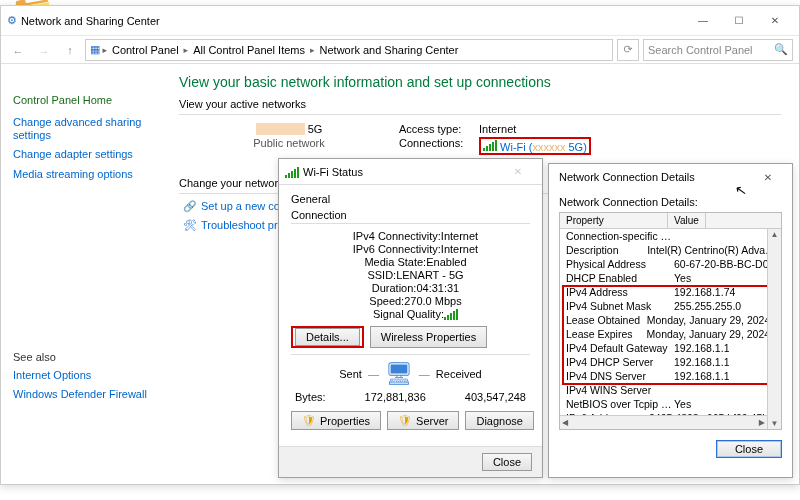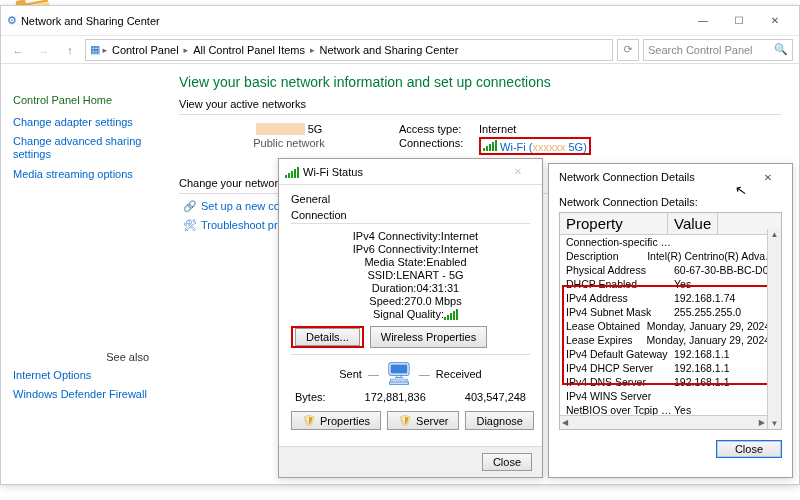--- a/index.html
+++ b/index.html
@@ -53,21 +53,21 @@
   .searchbox {
     width: 150px; border: 1px solid #ccc; height: 22px; display: flex; align-items: center;
     padding: 0 4px; color: #888; gap:8px;
   }
   #mainwin .content { display: flex; height: calc(100% - 58px); }
   .sidebar {
     width: 160px; padding: 10px 12px; font-size: 11px;
   }
   .sidebar .heading { color: #1a6b1a; margin: 20px 0 10px 0; font-size:11px;}
   .sidebar a { color: #0066cc; text-decoration: none; display: block; margin: 6px 0; line-height:1.2;}
-  .sidebar .seealso { margin-top: 170px; color:#333;text-align:right; }
+  .sidebar .seealso { margin-top: 170px; color:#333; }
   .mainpane { flex: 1; padding: 10px 18px; }
   .mainpane h1 { color: #007a3d; font-weight: normal; font-size: 14px; margin: 0 0 8px 0;}
   .sectionlabel { font-size: 11px; color:#000; margin: 2px 0 4px 0; }
   .hr { border-top: 1px solid #ddd; margin: 2px 0 6px 0; }
   .netrow { display:flex; margin-top:4px;}
   .netleft { width:220px; text-align:center;}
   .netleft .netname { font-weight:normal; padding:2px;}
   .netleft .nettype { color:#555; font-size:11px;}
   .netright { font-size:11px;}
   .netright .row { display:flex; margin:2px 0;}
@@ -108,21 +108,21 @@
   
   #conndetails {
     top: 163px; left: 548px; width: 245px; height: 315px;
   }
   #conndetails .titlebar { background:#fff;}
   #conndetails .body { padding:6px 10px;}
   .detailtable {
     border:1px solid #bbb; height:218px; overflow:hidden; position:relative; font-size:10.5px;
   }
   .detailtable .dthead {
-    display:flex; background:#f4f4f4; border-bottom:1px solid #ccc; font-size:15px;
+    display:flex; background:#f4f4f4; border-bottom:1px solid #ccc; font-size:10px;
   }
   .detailtable .dthead div { padding:2px 6px; border-right:1px solid #ccc;}
   .detailtable .dthead .c1 { width:108px;}
   .detailtable .dtbody { padding:0;}
   .detailtable .dtrow { display:flex; padding:0 0 0 6px; line-height:14px; white-space:nowrap;}
   .detailtable .dtrow .c1 { width:108px; overflow:hidden; text-overflow:ellipsis;}
   .detailtable .dtrow .c2 { overflow:hidden; text-overflow:ellipsis;}
   .redoverlay {
     position:absolute; border:2px solid #d30000; left:2px; width:232px;
   }
@@ -168,22 +168,22 @@
     </div>
     <div class="navarrow" style="border:1px solid #ccc;">⟳</div>
     <div class="searchbox">
       <span>Search Control Panel</span>
       <span style="margin-left:auto;color:#888;">🔍</span>
     </div>
   </div>
   <div class="content">
     <div class="sidebar">
       <div class="heading">Control Panel Home</div>
+      <a>Change advanced sharing settings</a>
       <a>Change adapter settings</a>
-      <a>Change advanced sharing settings</a>
       <a>Media streaming options</a>
       <div class="seealso">See also</div>
       <a>Internet Options</a>
       <a>Windows Defender Firewall</a>
     </div>
     <div class="mainpane">
       <h1>View your basic network information and set up connections</h1>
       <div class="sectionlabel">View your active networks</div>
       <div class="hr"></div>
       <div class="netrow">
@@ -345,21 +345,21 @@
           <div class="dtrow">
             <div class="c1">Connection-specific DN...</div>
             <div class="c2"></div>
           </div>
           <div class="dtrow">
             <div class="c1">Description</div>
             <div class="c2">Intel(R) Centrino(R) Advanced-N 6205</div>
           </div>
           <div class="dtrow">
             <div class="c1">Physical Address</div>
-            <div class="c2">60-67-30-BB-BC-D0</div>
+            <div class="c2">60-67-20-BB-BC-D0</div>
           </div>
           <div class="dtrow">
             <div class="c1">DHCP Enabled</div>
             <div class="c2">Yes</div>
           </div>
           <div class="dtrow">
             <div class="c1">IPv4 Address</div>
             <div class="c2">192.168.1.74</div>
           </div>
           <div class="dtrow">

